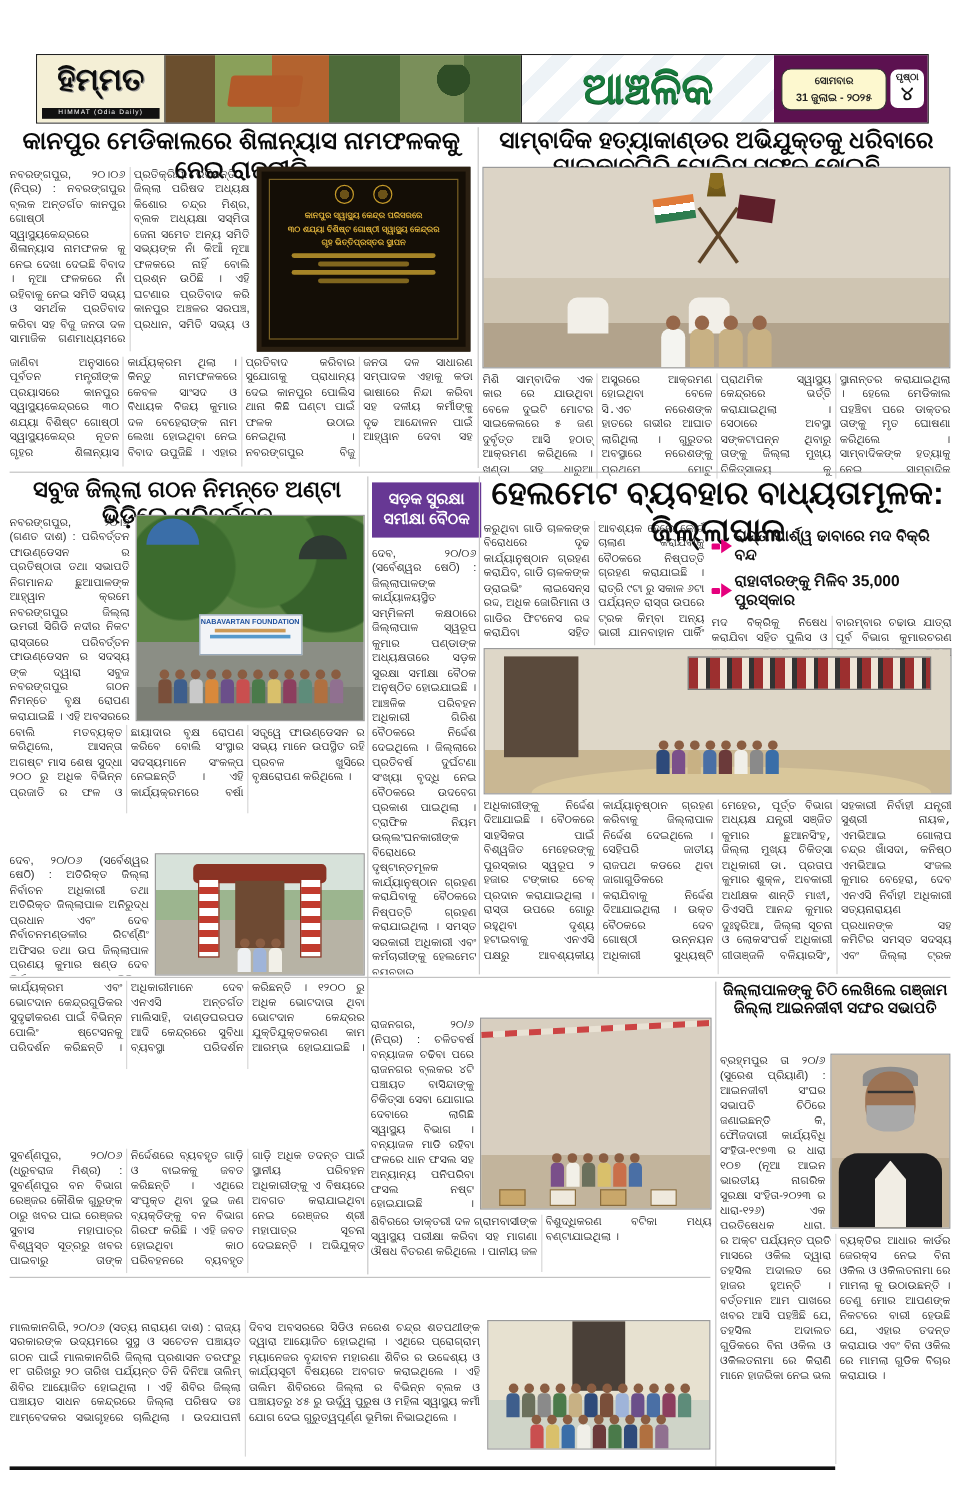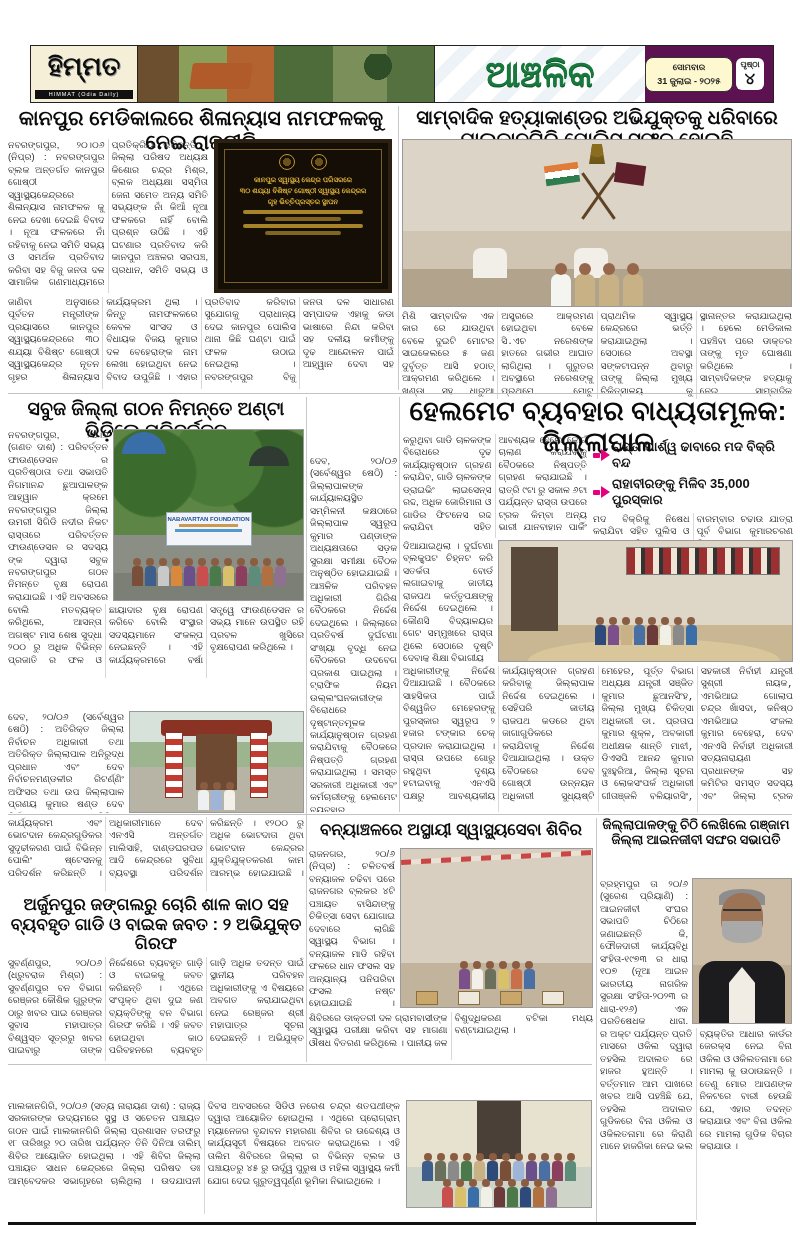--- a/index.html
+++ b/index.html
@@ -11,21 +11,21 @@
   .mh-logo{width:106px;background:#f4efd6;border-right:1px solid #222;position:relative;text-align:center;}
   .mh-logo-title{font-size:26px;font-weight:bold;color:#0d0d0d;line-height:40px;text-shadow:1px 1px 0 #999;}
   .mh-logo-sub{position:absolute;left:4px;right:4px;bottom:3px;background:#111;color:#fff;font-size:5.5px;line-height:9px;letter-spacing:1px;}
   .mh-strip{width:296px;border-right:1px solid #222;background:
     linear-gradient(90deg,#6b4f2e 0 14%,#8aa05a 14% 30%,#b3632f 30% 46%,#4e6b3a 46% 66%,#7a8f5a 66% 84%,#55713f 84% 100%);position:relative;overflow:hidden;}
   .mh-strip:before{content:"";position:absolute;left:18%;top:30%;width:60px;height:26px;background:#b25b2a;border-radius:3px;transform:skewX(-8deg);}
   .mh-strip:after{content:"";position:absolute;right:12%;top:15%;width:40px;height:40px;background:radial-gradient(circle at 50% 30%,#2f4d26 0 40%,transparent 41%);}
   .mh-title{flex:1;position:relative;background:
     repeating-linear-gradient(135deg,#ffffff 0 18px,#eef3f7 18px 30px);display:flex;align-items:center;justify-content:center;}
   .mh-title span{font-size:36px;font-weight:bold;color:#177a3c;text-shadow:0 1px 0 #0d4f25;}
-  .mh-right{width:128px;background:#5c1150;display:flex;align-items:center;gap:3px;padding-right:3px;box-sizing:border-box;}
+  .mh-right{width:128px;background:#5c1150;display:flex;align-items:center;justify-content:flex-end;gap:3px;padding-right:3px;box-sizing:border-box;}
   .mh-date{background:#fdf8cf;border:1px solid #333;border-radius:8px;width:86px;text-align:center;padding:4px 0;}
   .mh-date .d1{font-size:8.5px;font-weight:bold;color:#222;}
   .mh-date .d2{font-size:9px;font-weight:bold;color:#222;margin-top:3px;}
   .mh-page{background:#fff;border-radius:6px;width:28px;text-align:center;padding:2px 0;}
   .mh-page .p1{font-size:8px;font-weight:bold;color:#222;}
   .mh-page .p2{font-size:16px;font-weight:bold;color:#111;line-height:18px;}
   
   .hl{font-weight:bold;color:#0a0a0a;text-align:center;line-height:1.15;}
   .bt{font-size:9.3px;line-height:1.34;text-align:justify;overflow:hidden;color:#1c1c1c;}
   .cols2{column-count:2;column-gap:7px;column-rule:1px solid #d8d8d8;}
@@ -216,20 +216,24 @@
       <div class="people-row sm" style="bottom:2px;">
           <span class="person" style="background: rgb(238, 240, 242);"></span>
           <span class="person" style="background: rgb(159, 180, 217);"></span>
           <span class="person" style="background: rgb(242, 240, 232);"></span>
         </div>
     </div>
   </div>
   <div class="abs bt cols3" style="left:8px;top:817px;width:296px;height:74px;">କାର୍ଯ୍ୟକ୍ରମ ଏବଂ ଭୋଟଦାନ କେନ୍ଦ୍ରଗୁଡିକର ସୁଦୃଢୀକରଣ ପାଇଁ ବିଭିନ୍ନ ପୋଲିଂ ଷ୍ଟେସନକୁ ପରିଦର୍ଶନ କରିଛନ୍ତି । ଅଧିକାରୀମାନେ ଦେବ ଏନଏସି ଅନ୍ତର୍ଗତ ମାଲିସାହି, ଦାଣ୍ଡଘରପଡ ଆଦି କେନ୍ଦ୍ରରେ ସୁବିଧା ବ୍ୟବସ୍ଥା ପରିଦର୍ଶନ କରିଛନ୍ତି । ୧୨୦୦ ରୁ ଅଧିକ ଭୋଟଦାତା ଥିବା ଭୋଟଦାନ କେନ୍ଦ୍ରର ଯୁକ୍ତିଯୁକ୍ତକରଣ କାମ ଆରମ୍ଭ ହୋଇଯାଇଛି । ଏହା ପର୍ଯ୍ୟାୟ କ୍ରମେ ସଂପୃକ୍ତ ସ୍ଥାନରେ ହେଉଛି ।</div>
 
   <div class="abs vline" style="left:306px;top:397px;height:665px;"></div>
+  <div class="abs rs-box" style="left:310px;top:402px;width:87px;">
+    <div>ସଡ଼କ ସୁରକ୍ଷା</div>
+    <div>ସମୀକ୍ଷା ବୈଠକ</div>
+  </div>
   <div class="abs bt" style="left:310px;top:455px;width:87px;height:357px;">ଦେବ, ୨୦/୦୬ (ସର୍ବେଶ୍ୱର ଷେଠି) : ଜିଲ୍ଲାପାଳଙ୍କ କାର୍ଯ୍ୟାଳୟସ୍ଥିତ ସମ୍ମିଳନୀ କକ୍ଷଠାରେ ଜିଲ୍ଲାପାଳ ସ୍ୱରୂପ କୁମାର ପଣ୍ଡାଙ୍କ ଅଧ୍ୟକ୍ଷତାରେ ସଡ଼କ ସୁରକ୍ଷା ସମୀକ୍ଷା ବୈଠକ ଅନୁଷ୍ଠିତ ହୋଇଯାଇଛି । ଆଞ୍ଚଳିକ ପରିବହନ ଅଧିକାରୀ ଗିରିଶ ବୈଠକରେ ନିର୍ଦ୍ଦେଶ ଦେଇଥିଲେ । ଜିଲ୍ଲାରେ ପ୍ରତିବର୍ଷ ଦୁର୍ଘଟଣା ସଂଖ୍ୟା ବୃଦ୍ଧି ନେଇ ବୈଠକରେ ଉଦବେଗ ପ୍ରକାଶ ପାଇଥିଲା । ଟ୍ରାଫିକ ନିୟମ ଉଲ୍ଲଂଘନକାରୀଙ୍କ ବିରୋଧରେ ଦୃଷ୍ଟାନ୍ତମୂଳକ କାର୍ଯ୍ୟାନୁଷ୍ଠାନ ଗ୍ରହଣ କରାଯିବାକୁ ବୈଠକରେ ନିଷ୍ପତ୍ତି ଗ୍ରହଣ କରାଯାଇଥିଲା । ସମସ୍ତ ସରକାରୀ ଅଧିକାରୀ ଏବଂ କର୍ମଚାରୀଙ୍କୁ ହେଲମେଟ ବ୍ୟବହାର ବାଧ୍ୟତାମୂଳକ କରିବାକୁ ନିର୍ଦ୍ଦେଶ ଦିଆଯାଇଛି । ତ୍ରିପଲ ରାଇଡିଂ, ବିନା ହେଲମେଟ ଯାତ୍ରା, ନିଶାଗ୍ରସ୍ତ ଭାବେ ଗାଡି ଚାଳନା, ଗାଡି ବେଗରେ ଚଳାଇବା ଉପରେ କଟକଣା ଲଗାଯିବ ।</div>
 
   <div class="abs vline" style="left:399px;top:397px;height:415px;"></div>
   <div class="abs hl" style="left:403px;top:396px;width:390px;font-size:27px;">ହେଲମେଟ ବ୍ୟବହାର ବାଧ୍ୟତାମୂଳକ: ଜିଲ୍ଲାପାଳ</div>
   <div class="abs" style="left:403px;top:434px;width:390px;height:104px;display:flex;gap:6px;">
     <div class="bt cols2" style="width:184px;height:104px;">କରୁଥିବା ଗାଡି ଚାଳକଙ୍କ ବିରୋଧରେ ଦୃଢ କାର୍ଯ୍ୟାନୁଷ୍ଠାନ ଗ୍ରହଣ କରାଯିବ, ଗାଡି ଚାଳକଙ୍କ ଡ୍ରାଇଭିଂ ଲାଇସେନ୍ସ ରଦ୍ଦ, ଅଧିକ ଜୋରିମାନା ଓ ଗାଡିର ଫିଟନେସ ରଦ୍ଦ କରାଯିବା ସହିତ ଆବଶ୍ୟକ ହେଲେ କୋର୍ଟ ଚାଲାଣ କରାଯିବାକୁ ବୈଠକରେ ନିଷ୍ପତ୍ତି ଗ୍ରହଣ କରାଯାଇଛି । ରାତ୍ରି ୯ଟା ରୁ ସକାଳ ୬ଟା ପର୍ଯ୍ୟନ୍ତ ରାସ୍ତା ଉପରେ ଟ୍ରକ କିମ୍ବା ଅନ୍ୟ ଭାରୀ ଯାନବାହାନ ପାର୍କିଂ ନକରିବାକୁ ନିର୍ଦ୍ଦେଶ ଦିଆଯାଇଥିଲା । ଦୁର୍ଘଟଣାରେ ଆହତ ବ୍ୟକ୍ତିଙ୍କୁ ତୁରନ୍ତ ଚିକିତ୍ସାଳୟ ପହଞ୍ଚାଇବା ବ୍ୟକ୍ତିଙ୍କୁ ପୁରସ୍କୃତ କରାଯିବ ବୋଲି ବୈଠକରେ ନିଷ୍ପତ୍ତି ହୋଇଛି ।</div>
     <div style="flex:1;">
       <div class="bullet">
         <span class="b-tail"></span>
           <span class="b-arrow"></span>
@@ -237,42 +241,40 @@
       </div>
       <div class="bullet">
         <span class="b-tail"></span>
           <span class="b-arrow"></span>
         <span class="b-txt">ରାହାବୀରଙ୍କୁ ମିଳିବ 35,000 ପୁରସ୍କାର</span>
       </div>
       <div class="bt cols2" style="height:46px;margin-top:4px;">ମଦ ବିକ୍ରିକୁ ନିଷେଧ କରାଯିବା ସହିତ ପୁଲିସ ଓ ଅବକାରୀ ବିଭାଗ ପକ୍ଷରୁ ବାରମ୍ବାର ଚଢାଉ ଯାତ୍ରା ପୂର୍ବ ବିଭାଗ କୁମାରଚରଣ ଡିଂ, ସହକାରୀ ଯନ୍ତ୍ରୀ ଜାତୀୟ ରାଜପଥ ଦିନେଶ ପଟ୍ଟନାୟକ,</div>
     </div>
   </div>
   <div class="abs" style="left:403px;top:540px;width:390px;height:122px;display:flex;gap:5px;">
-    <div class="bt" style="width:90px;height:122px;">ଦିଆଯାଇଥିଲା । ଦୁର୍ଘଟଣା ବ୍ଲକ୍ସ୍ପଟ ଚିହ୍ନଟ କରି ସତର୍କତା ବୋର୍ଡ ଲଗାଇବାକୁ ଜାତୀୟ ରାଜପଥ କର୍ତ୍ତୃପକ୍ଷଙ୍କୁ ନିର୍ଦ୍ଦେଶ ଦେଇଥିଲେ । କୌଣସି ବିଦ୍ୟାଳୟର ଗେଟ ସମ୍ମୁଖରେ ରାସ୍ତା ଥିଲେ ସେଠାରେ ଦୃଷ୍ଟି ଦେବାକୁ ଶିକ୍ଷା ବିଭାଗୀୟ</div>
     <div class="photo ph-cer" style="flex:1;height:122px;">
       <span class="cer-door"></span>
       <span class="cer-tap"></span>
       <span class="cer-table"></span>
       <div class="people-row sm" style="bottom:16px;">
           <span class="person" style="background: rgb(46, 74, 122);"></span>
           <span class="person" style="background: rgb(122, 79, 138);"></span>
           <span class="person" style="background: rgb(200, 177, 132);"></span>
           <span class="person" style="background: rgb(74, 111, 165);"></span>
           <span class="person" style="background: rgb(107, 58, 58);"></span>
           <span class="person" style="background: rgb(240, 239, 232);"></span>
           <span class="person" style="background: rgb(138, 138, 138);"></span>
           <span class="person" style="background: rgb(58, 110, 168);"></span>
         </div>
     </div>
   </div>
   <div class="abs bt cols4" style="left:403px;top:666px;width:390px;height:146px;">ଅଧିକାରୀଙ୍କୁ ନିର୍ଦ୍ଦେଶ ଦିଆଯାଇଛି । ବୈଠକରେ ସାହସିକତା ପାଇଁ ବିଶ୍ୱଜିତ ମେହେରଙ୍କୁ ପୁରସ୍କାର ସ୍ୱରୂପ ୨ ହଜାର ଟଙ୍କାର ଚେକ୍ ପ୍ରଦାନ କରାଯାଇଥିଲା । ରାସ୍ତା ଉପରେ ଗୋରୁ ରହୁଥିବା ଦୃଶ୍ୟ ହଟାଇବାକୁ ଏନଏସି ପକ୍ଷରୁ ଆବଶ୍ୟକୀୟ କାର୍ଯ୍ୟାନୁଷ୍ଠାନ ଗ୍ରହଣ କରିବାକୁ ଜିଲ୍ଲାପାଳ ନିର୍ଦ୍ଦେଶ ଦେଇଥିଲେ । ସେହିପରି ଜାତୀୟ ରାଜପଥ କଡରେ ଥିବା ଜାଗାଗୁଡିକରେ କରାଯିବାକୁ ନିର୍ଦ୍ଦେଶ ଦିଆଯାଇଥିଲା । ଉକ୍ତ ବୈଠକରେ ଦେବ ଗୋଷ୍ଠୀ ଉନ୍ନୟନ ଅଧିକାରୀ ସୁଧ୍ୟଷ୍ଟି ମେହେର, ପୂର୍ତ୍ତ ବିଭାଗ ଅଧ୍ୟକ୍ଷ ଯନ୍ତ୍ରୀ ସଞ୍ଜିତ କୁମାର ଛୁଆନସିଂହ, ଜିଲ୍ଲା ମୁଖ୍ୟ ଚିକିତ୍ସା ଅଧିକାରୀ ଡା. ପ୍ରତାପ କୁମାର ଶୁକ୍ଳ, ଅବକାରୀ ଅଧୀକ୍ଷକ ଶାନ୍ତି ମାଝୀ, ଡିଏସପି ଆନନ୍ଦ କୁମାର ଦୁଃହୁରିଆ, ଜିଲ୍ଲା ସୂଚନା ଓ ଲୋକସଂପର୍କ ଅଧିକାରୀ ଗୀତାଞ୍ଜଳି ବଳିୟାରସିଂ, ସହକାରୀ ନିର୍ବାହୀ ଯନ୍ତ୍ରୀ ସୁଶ୍ରୀ ନାୟକ, ଏମଭିଆଇ ଗୋଲାପ ଚନ୍ଦ୍ର ଖାଁସଦା, କନିଷ୍ଠ ଏମଭିଆଇ ସଂଜଲ କୁମାର ବେହେରା, ଦେବ ଏନଏସି ନିର୍ବାହୀ ଅଧିକାରୀ ସତ୍ୟନାରାୟଣ ପ୍ରଧାନଙ୍କ ସହ କମିଟିର ସମସ୍ତ ସଦସ୍ୟ ଏବଂ ଜିଲ୍ଲା ଟ୍ରକ ମାଲିକ ସଂଘର ସଭାପତି ଶିବ ପ୍ରସାଦ ମିଶ୍ର ସମେତ ଆଞ୍ଚଳିକ ପରିବହନ ବିଭାଗର କର୍ମଚାରୀମାନେ ଉପସ୍ଥିତ ଥିଲେ ।</div>
 
   <div class="abs hline" style="left:8px;top:814px;width:784px;"></div>
 
-  <div class="abs hl" style="left:309px;top:820px;width:284px;font-size:16.5px;">ବନ୍ୟାଞ୍ଚଳରେ ଅସ୍ଥାୟୀ ସ୍ୱାସ୍ଥ୍ୟସେବା ଶିବିର</div>
   <div class="abs" style="left:309px;top:848px;width:284px;height:160px;display:flex;gap:5px;">
     <div class="bt" style="width:86px;height:160px;">ରାଜନଗର, ୨୦/୬ (ନିପ୍ର) : ଚଳିତବର୍ଷ ବନ୍ୟାଜଳ ଚଢିବା ପରେ ରାଜନଗର ବ୍ଲକର ୪ଟି ପଞ୍ଚାୟତ ବାସିନ୍ଦାଙ୍କୁ ଚିକିତ୍ସା ସେବା ଯୋଗାଇ ଦେବାରେ ଲାଗିଛି ସ୍ୱାସ୍ଥ୍ୟ ବିଭାଗ । ବନ୍ୟାଜଳ ମାଡି ରହିବା ଫଳରେ ଧାନ ଫସଲ ସହ ଅନ୍ୟାନ୍ୟ ପନିପରିବା ଫସଲ ନଷ୍ଟ ହୋଇଯାଇଛି । ପଞ୍ଚାୟତରେ ଏକ ପ୍ରକାର ରୋଗ ଦେଖା ଦେଇଛି । ବିଭିନ୍ନ ସଂକ୍ରାମକ ରୋଗର ଆଶଙ୍କା ସୃଷ୍ଟି ହୋଇଛି । ଏଣୁ ରାଜନଗର ଗୋଷ୍ଠୀ ସ୍ୱାସ୍ଥ୍ୟକେନ୍ଦ୍ର ତରଫରୁ ପ୍ରଭାବିତ ପଞ୍ଚାୟତଗୁଡିକରେ ଅସ୍ଥାୟୀ ଶିବିର ଚାଲିଛି ।</div>
     <div class="photo ph-camp" style="flex:1;height:160px;">
       <span class="camp-str1"></span>
       <span class="camp-box" style="left:8%;"></span>
       <span class="camp-box b2" style="left:30%;"></span>
       <span class="camp-box" style="left:52%;"></span>
       <span class="camp-box b2" style="left:74%;"></span>
       <div class="people-row sm" style="bottom:18px;">
           <span class="person" style="background: rgb(122, 79, 138);"></span>
@@ -294,21 +296,20 @@
       <span class="law-hair"></span>
       <span class="law-head"></span>
       <span class="law-glass"></span>
       <span class="law-beard"></span>
       <span class="law-body"></span>
       <span class="law-shirt"></span>
     </div>
   </div>
   <div class="abs bt cols2" style="left:600px;top:1028px;width:192px;height:192px;">ର ଅକ୍ଟ ପର୍ଯ୍ୟନ୍ତ ପ୍ରତି ମାସରେ ଓକିଲ ଦ୍ୱାରା ତହସିଲ ଅଦାଲତ ରେ ହାଜର ହୁଅନ୍ତି । ବର୍ତ୍ତମାନ ଆମ ପାଖରେ ଖବର ଆସି ପହଞ୍ଚିଛି ଯେ, ତହସିଲ ଅଦାଲତ ଗୁଡିକରେ ବିନା ଓକିଲ ଓ ଓକିଲତନାମା ରେ କିରାଣି ମାନେ ହାଜରିକା ନେଇ ଭଲ ବ୍ୟକ୍ତିର ଆଧାର କାର୍ଡର ଜେରକ୍ସ ନେଇ ବିନା ଓକିଲ ଓ ଓକିଲତନାମା ରେ ମାମଲା କୁ ଉଠାଉଛନ୍ତି । ତେଣୁ ମୋର ଆପଣଙ୍କ ନିକଟରେ ବାରୀ ହେଉଛି ଯେ, ଏହାର ତଦନ୍ତ କରାଯାଉ ଏବଂ ବିନା ଓକିଲ ରେ ମାମଲା ଗୁଡିକ ବିଚାର କରାଯାଉ ।</div>
 
-  <div class="abs hl" style="left:8px;top:895px;width:296px;font-size:17px;">ଅର୍ଜୁନପୁର ଜଙ୍ଗଲରୁ ଚୋରି ଶାଳ କାଠ ସହ ବ୍ୟବହୃତ ଗାଡି ଓ ବାଇକ ଜବତ : ୨ ଅଭିଯୁକ୍ତ ଗିରଫ</div>
   <div class="abs bt cols3" style="left:8px;top:957px;width:296px;height:104px;">ସୁବର୍ଣ୍ଣପୁର, ୨୦/୦୬ (ଧ୍ରୁବରାଜ ମିଶ୍ର) : ସୁବର୍ଣ୍ଣପୁର ବନ ବିଭାଗ ରେଞ୍ଜର କୌଶିକ ଗୁରୁଙ୍କ ଠାରୁ ଖବର ପାଇ ରେଞ୍ଜର ସୁବାସ ମହାପାତ୍ର ବିଶ୍ୱସ୍ତ ସୂତ୍ରରୁ ଖବର ପାଇବାରୁ ତାଙ୍କ ନିର୍ଦ୍ଦେଶରେ ବ୍ୟବହୃତ ଗାଡ଼ି ଓ ବାଇକକୁ ଜବତ କରିଛନ୍ତି । ଏଥିରେ ସଂପୃକ୍ତ ଥିବା ଦୁଇ ଜଣ ବ୍ୟକ୍ତିଙ୍କୁ ବନ ବିଭାଗ ଗିରଫ କରିଛି । ଏହି ଜବତ ହୋଇଥିବା କାଠ ପରିବହନରେ ବ୍ୟବହୃତ ଗାଡ଼ି ଅଧିକ ତଦନ୍ତ ପାଇଁ ସ୍ଥାନୀୟ ପରିବହନ ଅଧିକାରୀଙ୍କୁ ଏ ବିଷୟରେ ଅବଗତ କରାଯାଇଥିବା ନେଇ ରେଞ୍ଜର ଶ୍ରୀ ମହାପାତ୍ର ସୂଚନା ଦେଇଛନ୍ତି । ଅଭିଯୁକ୍ତ ଦ୍ୱୟ ଜାମପାଳି ଗ୍ରାମ ର ନିଜଗାଁ ।</div>
 
   <div class="abs hline" style="left:8px;top:1064px;width:584px;"></div>
 
   <div class="abs" style="left:8px;top:1100px;width:584px;height:114px;display:flex;gap:6px;">
     <div class="bt cols2" style="width:392px;height:114px;">ମାଲକାନଗିରି, ୨୦/୦୬ (ସତ୍ୟ ନାରାୟଣ ଦାଶ) : ରାଜ୍ୟ ସରକାରଙ୍କ ଉଦ୍ୟମରେ ସୁସ୍ଥ ଓ ସଚେତନ ପଞ୍ଚାୟତ ଗଠନ ପାଇଁ ମାଲକାନଗିରି ଜିଲ୍ଲା ପ୍ରଶାସନ ତରଫରୁ ୧୮ ତାରିଖରୁ ୨୦ ତାରିଖ ପର୍ଯ୍ୟନ୍ତ ତିନି ଦିନିଆ ତାଲିମ୍ ଶିବିର ଆୟୋଜିତ ହୋଇଥିଲା । ଏହି ଶିବିର ଜିଲ୍ଲା ପଞ୍ଚାୟତ ସାଧନ କେନ୍ଦ୍ରରେ ଜିଲ୍ଲା ପରିଷଦ ଡଃ ଆମ୍ବେଦକର ସଭାଗୃହରେ ଚାଲିଥିଲା । ଉଦଯାପନୀ ଦିବସ ଅବସରରେ ସିଡିଓ ନରେଶ ଚନ୍ଦ୍ର ଶତପଥୀଙ୍କ ଦ୍ୱାରା ଆୟୋଜିତ ହୋଇଥିଲା । ଏଥିରେ ପ୍ରୋଗ୍ରାମ୍ ମ୍ୟାନେଜର ବୃନ୍ଦାବନ ମହାରଣା ଶିବିର ର ଉଦ୍ଦେଶ୍ୟ ଓ କାର୍ଯ୍ୟସୂଚୀ ବିଷୟରେ ଅବଗତ କରାଇଥିଲେ । ଏହି ତାଲିମ ଶିବିରରେ ଜିଲ୍ଲା ର ବିଭିନ୍ନ ବ୍ଲକ ଓ ପଞ୍ଚାୟତରୁ ୪୫ ରୁ ଊର୍ଦ୍ଧ୍ୱ ପୁରୁଷ ଓ ମହିଳା ସ୍ୱାସ୍ଥ୍ୟ କର୍ମୀ ଯୋଗ ଦେଇ ଗୁରୁତ୍ୱପୂର୍ଣ୍ଣ ଭୂମିକା ନିଭାଇଥିଲେ ।</div>
     <div class="photo ph-train" style="flex:1;height:108px;">
       <span class="train-door"></span>
       <div class="people-row sm train-row1">
           <span class="person" style="background: rgb(62, 94, 140);"></span>

